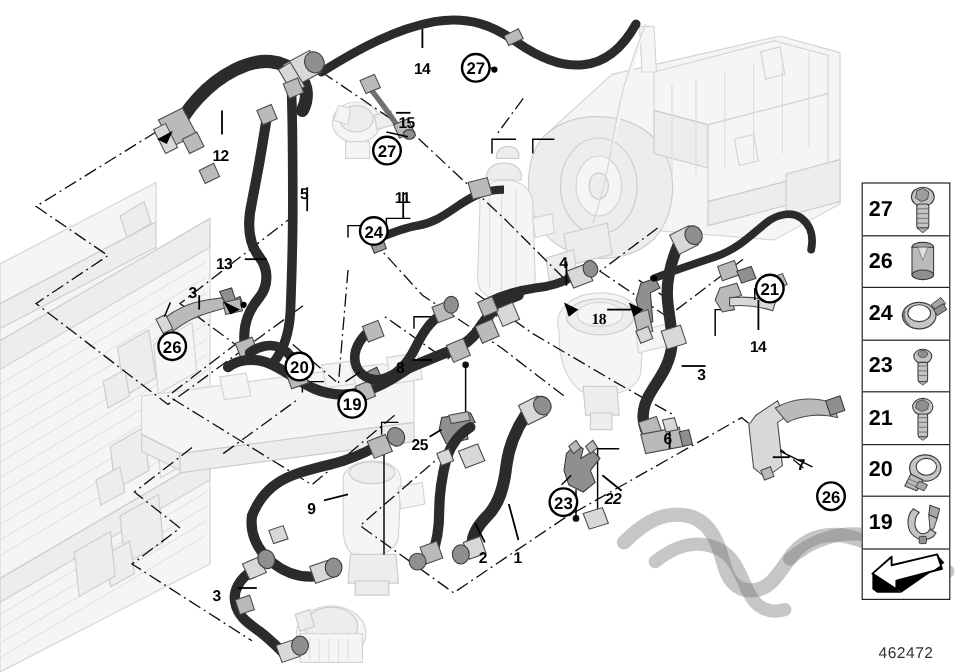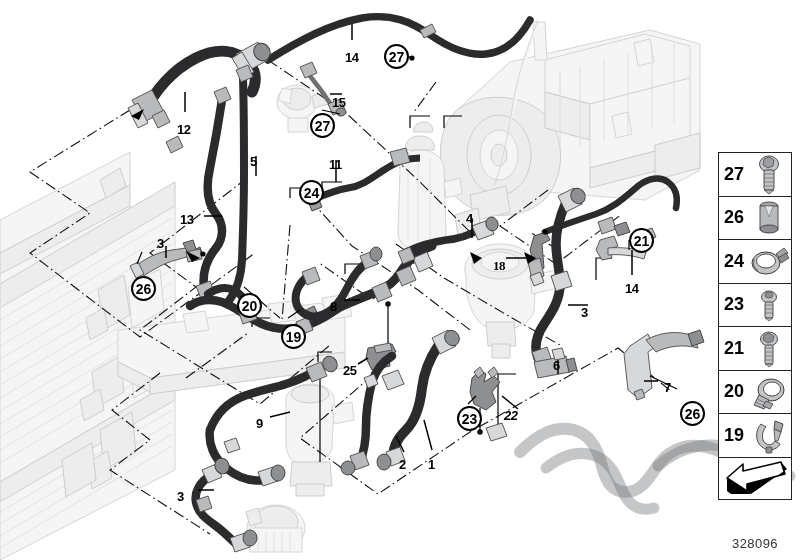--- a/index.html
+++ b/index.html
@@ -571,15 +571,15 @@
         <svg viewBox="0 0 70 40" width="70" height="40">
           <path d="M6 20 L22 6 L22 13 L60 4 L64 16 L26 26 L26 33 Z" fill="#ffffff" stroke="#000" stroke-width="1.6" stroke-linejoin="round"></path>
           <path d="M60 4 L66 11 L30 36 L26 33 L26 26 L64 16 Z" fill="#000"></path>
           <path d="M6 20 L26 33 L30 36 L10 36 L6 33 Z" fill="#000"></path>
         </svg>
       </span>
     </div>
 
   </div>
 
-  <div id="partno">328096</div>
+  <div id="partno">462472</div>
 
 </div>
 
 </body></html>

